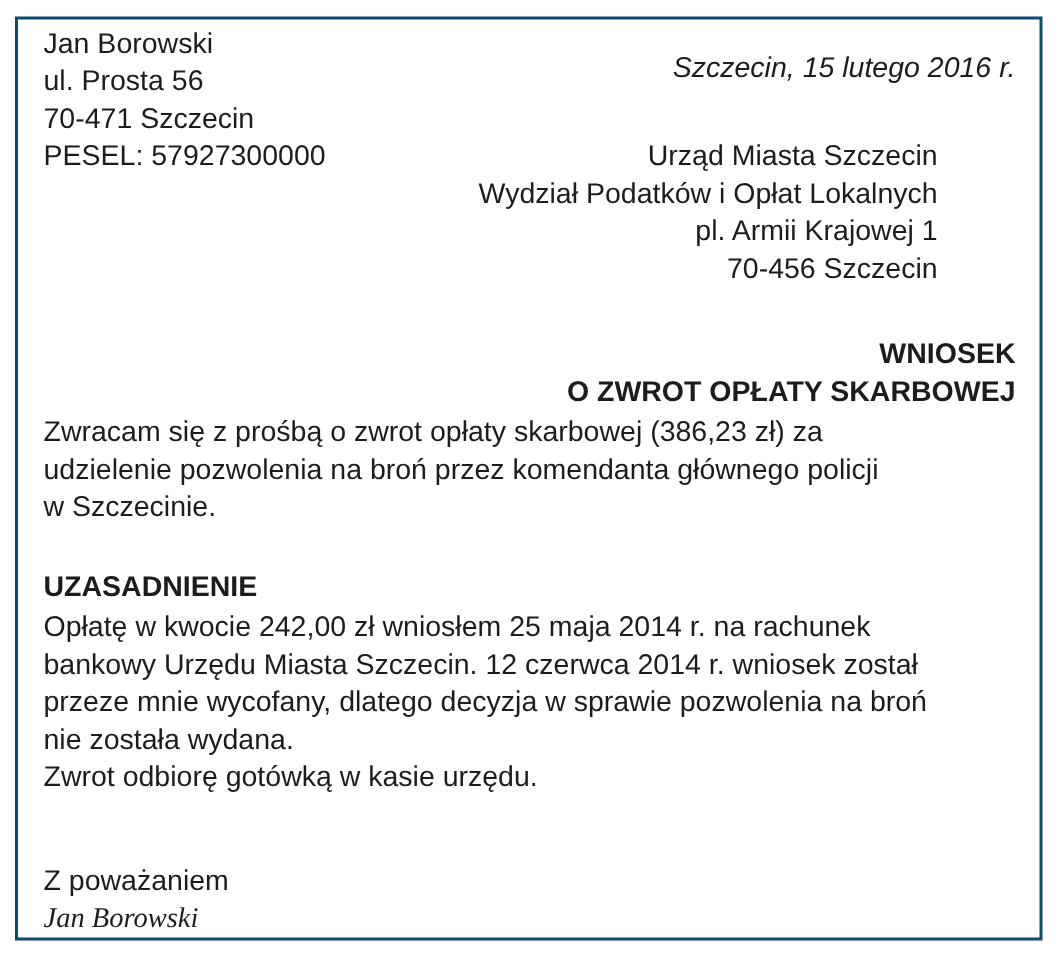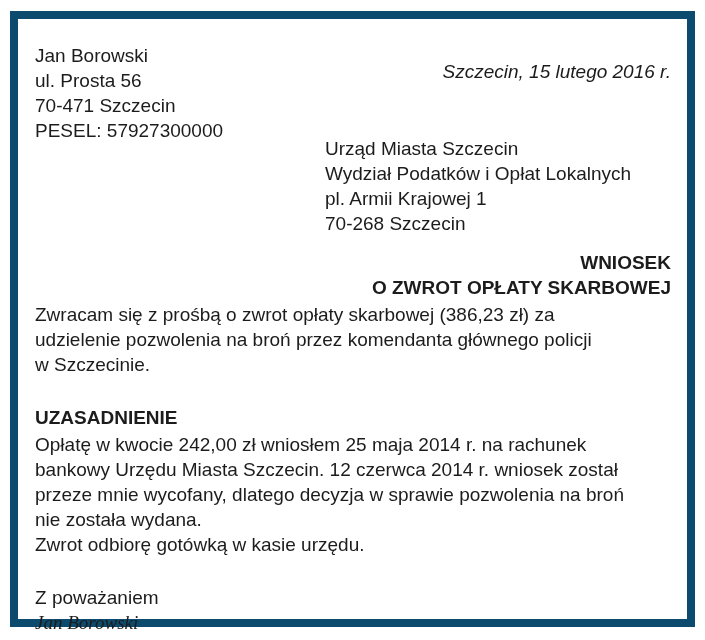--- a/index.html
+++ b/index.html
@@ -15,59 +15,60 @@
     color: #1c1c1c;
     overflow: hidden;
   }
   .frame {
     position: absolute;
     left: 10px;
     top: 11px;
     width: 685px;
     height: 616px;
     box-sizing: border-box;
-    border: 8px solid #0c4a6e;
+    border: 2px solid #0c4a6e;
     background: #ffffff;
-    padding: 24px 16px 0 17px;
+    padding: 4px 16px 0 17px;
   }
   .line {
     font-size: 19px;
     line-height: 25px;
     white-space: nowrap;
   }
   .header {
     position: relative;
     height: 175px;
   }
   .dateline {
     position: absolute;
     top: 16px;
     right: 0;
     font-style: italic;
   }
   .recipient {
     position: absolute;
     left: 290px;
-    top: 93px;
+    top: 75px;
+    text-align: right;
   }
   .title-block {
     margin-top: 32px;
     text-align: right;
     font-weight: bold;
   }
   .para {
     margin-top: 2px;
   }
   .section-heading {
     margin-top: 28px;
     text-align: left;
     font-weight: bold;
   }
   .closing {
-    margin-top: 28px;
+    margin-top: 44px;
   }
   .signature {
     font-family: "Liberation Serif", serif;
     font-style: italic;
     font-size: 19px;
     line-height: 25px;
   }
 </style>
 </head>
 <body>
@@ -79,21 +80,21 @@
       <div class="line">Jan Borowski</div>
       <div class="line">ul. Prosta 56</div>
       <div class="line">70-471 Szczecin</div>
       <div class="line">PESEL: 57927300000</div>
     </div>
     <div class="line dateline">Szczecin, 15 lutego 2016 r.</div>
     <div class="recipient">
       <div class="line">Urząd Miasta Szczecin</div>
       <div class="line">Wydział Podatków i Opłat Lokalnych</div>
       <div class="line">pl. Armii Krajowej 1</div>
-      <div class="line">70-268 Szczecin</div>
+      <div class="line">70-456 Szczecin</div>
     </div>
   </div>
 
   <div class="title-block">
     <div class="line">WNIOSEK</div>
     <div class="line">O ZWROT OPŁATY SKARBOWEJ</div>
   </div>
 
   <div class="para">
     <div class="line">Zwracam się z prośbą o zwrot opłaty skarbowej (386,23 zł) za</div>

